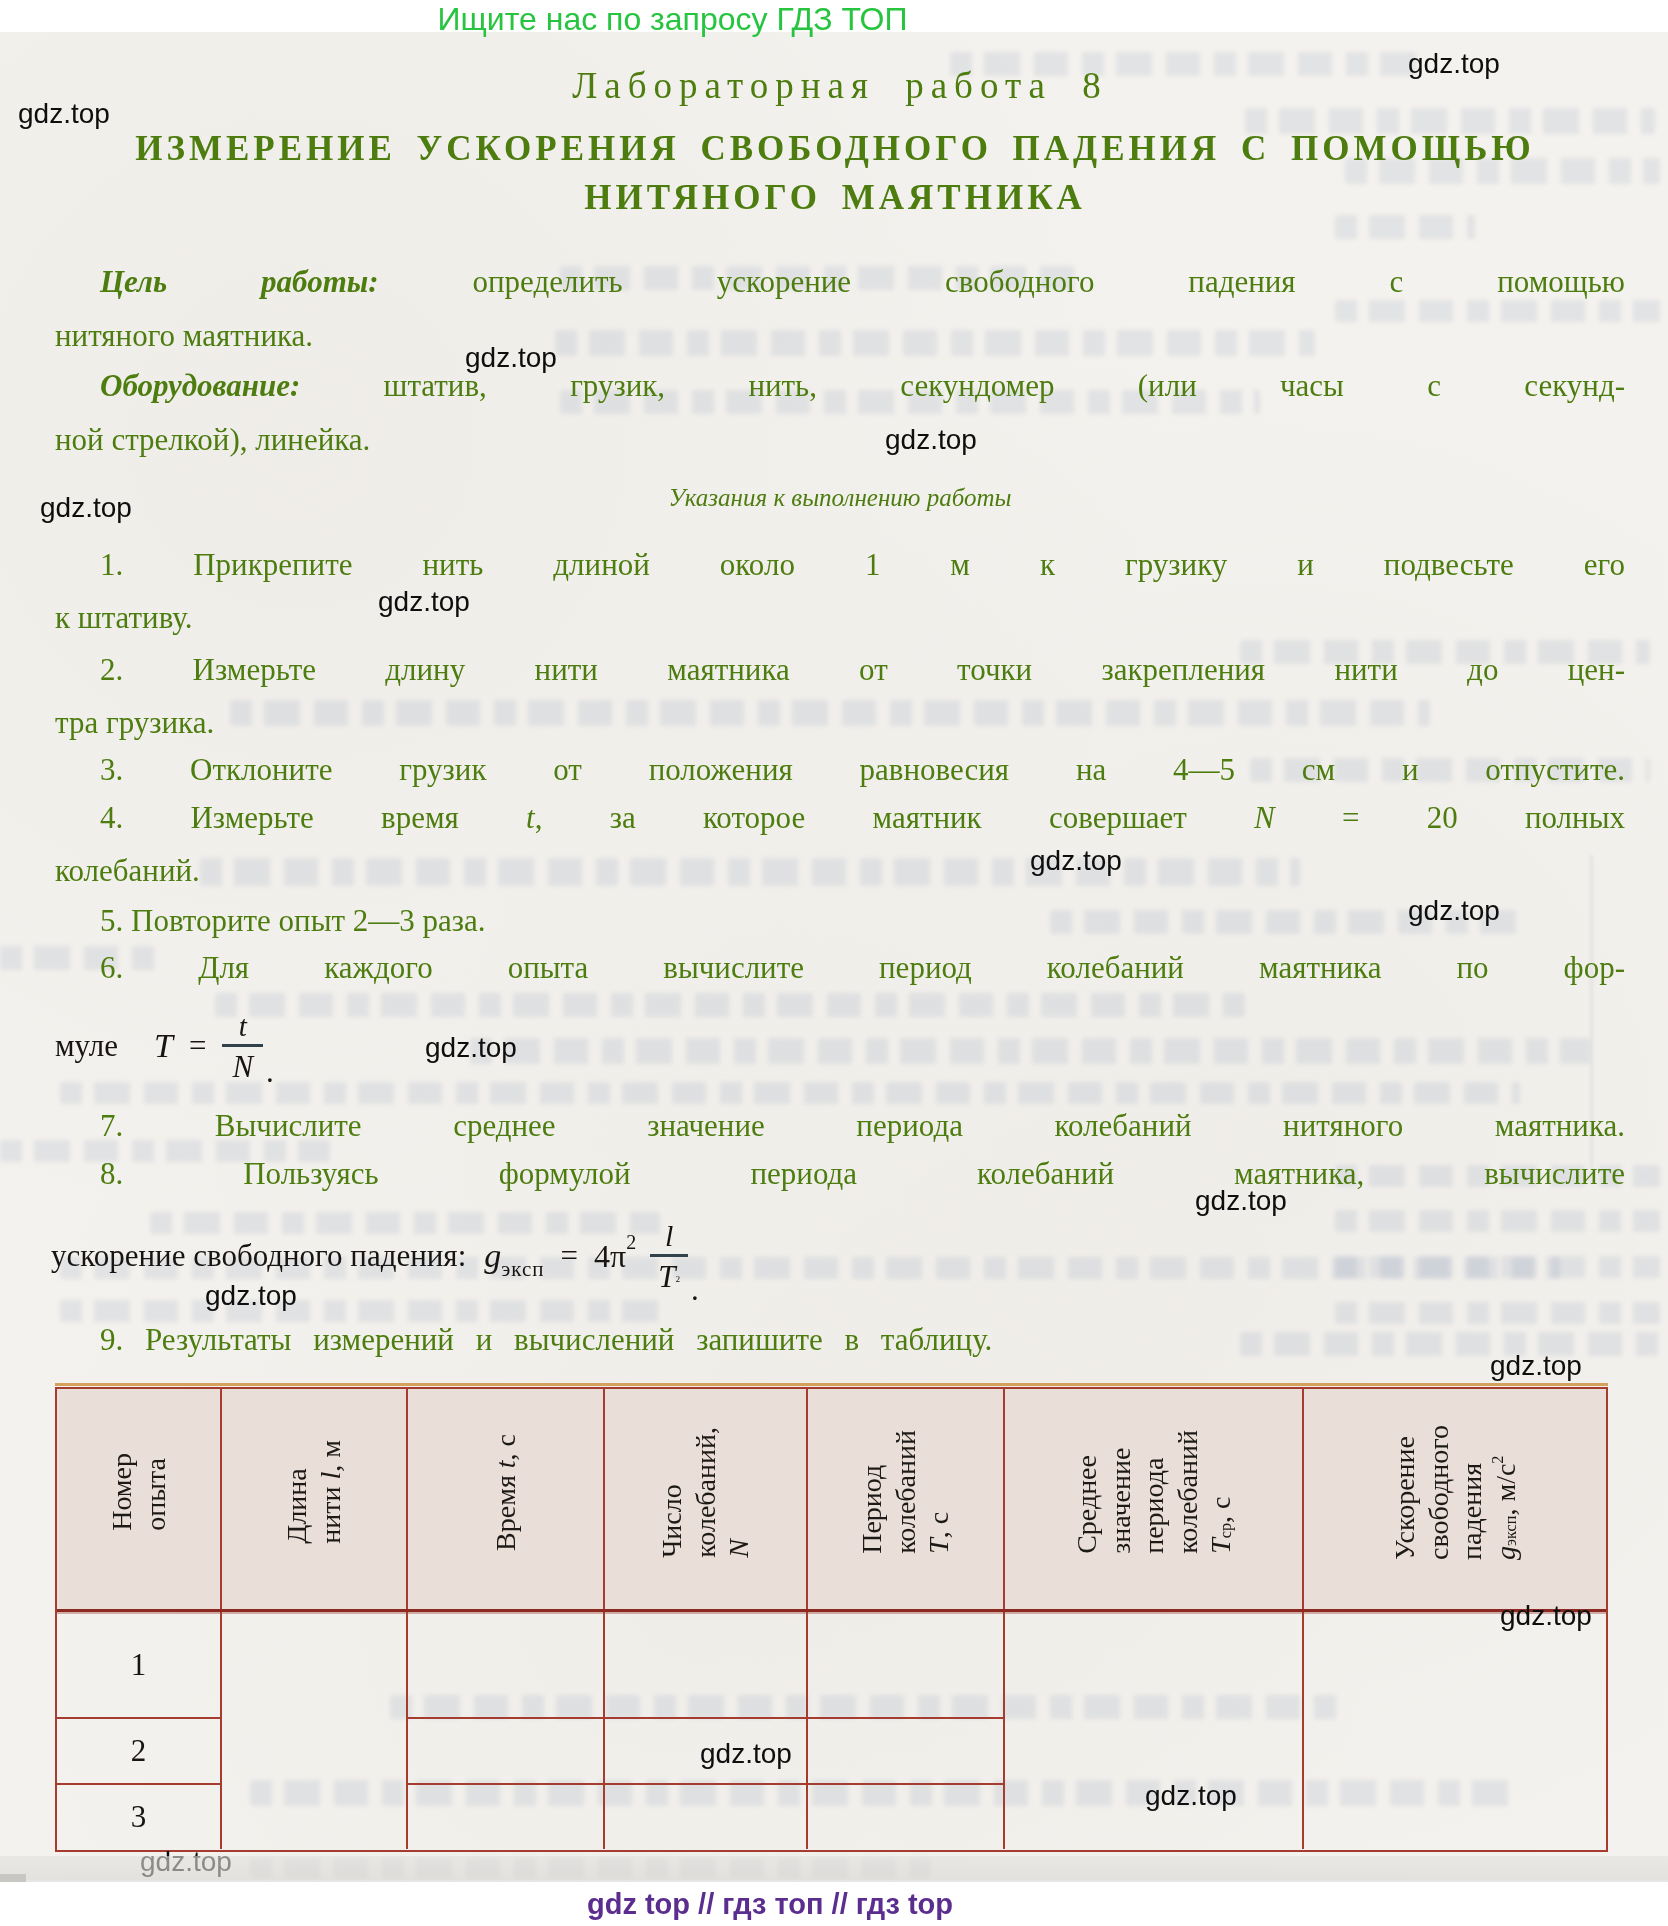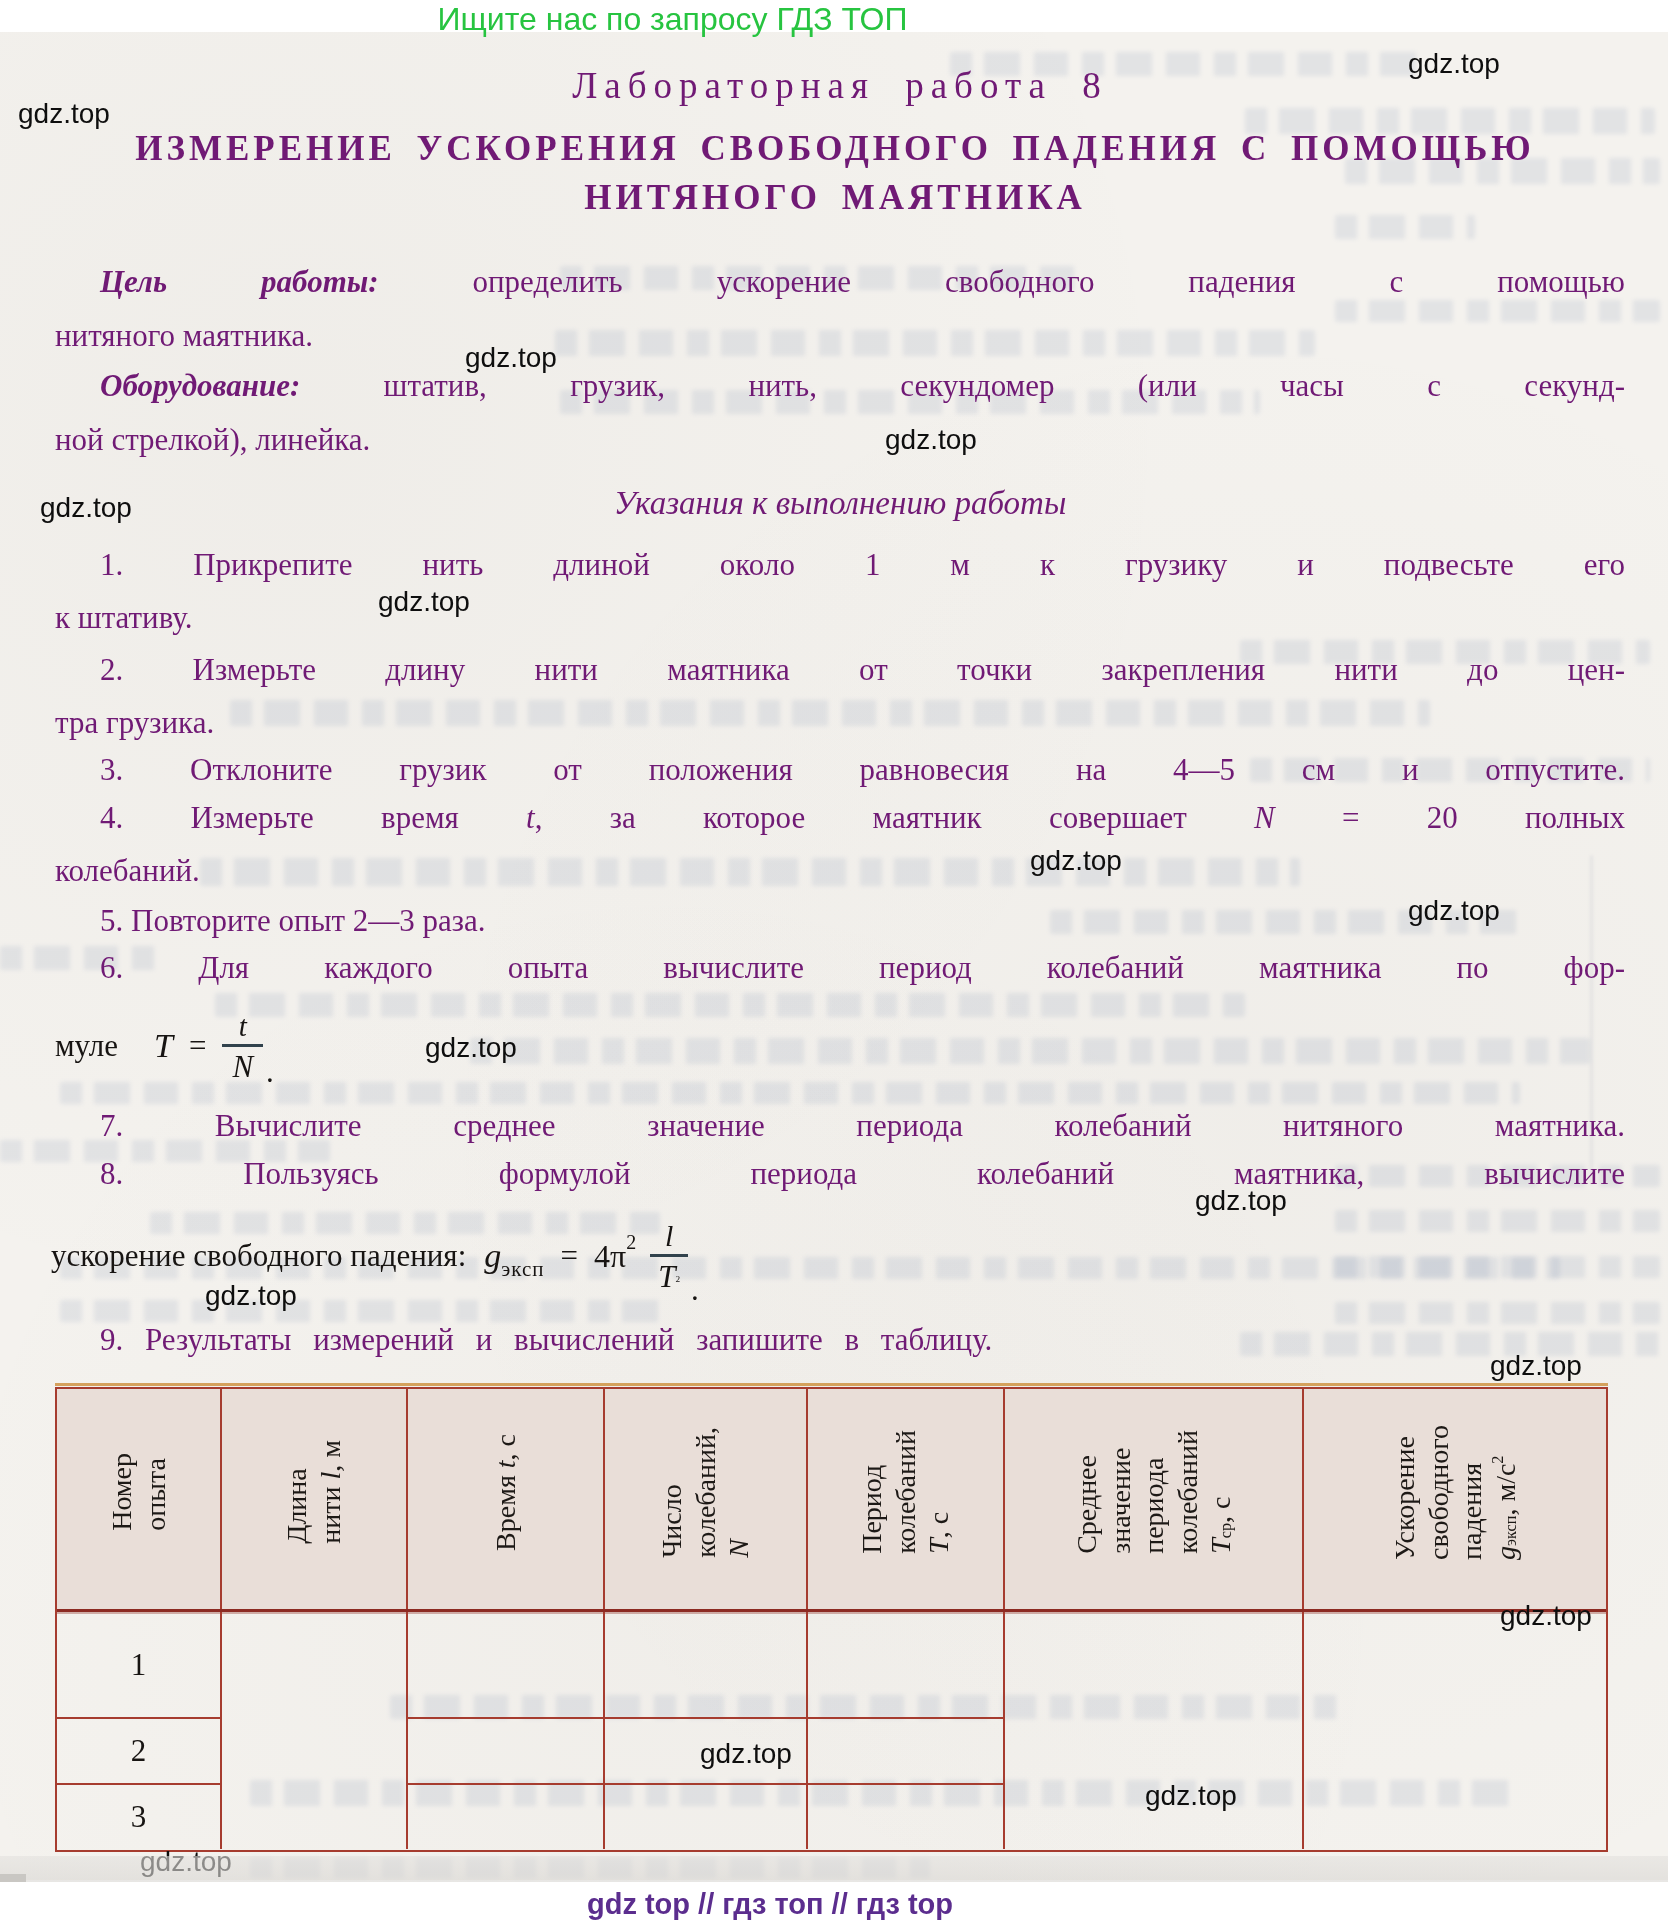--- a/index.html
+++ b/index.html
@@ -13,21 +13,21 @@
     background-image:
       radial-gradient(circle at 18% 22%, rgba(120,110,100,.04), transparent 45%),
       radial-gradient(circle at 75% 60%, rgba(120,110,100,.035), transparent 50%),
       radial-gradient(circle at 40% 85%, rgba(120,110,100,.03), transparent 40%);
   }
   #banner{
     position:absolute;top:1px;left:0;width:1345px;text-align:center;
     font-family:"Liberation Sans",sans-serif;font-size:32px;font-weight:400;
   }
   
-  .tline{position:absolute;font-size:31px;color:#701a75;line-height:1.28;}
+  .tline{position:absolute;font-size:31px;color:#4d7c0f;line-height:1.28;}
   .a-j{text-align:justify;text-align-last:justify;}
   .a-c{text-align:center;}
   .sg-n{}
   .sg-i{font-style:italic;}
   .sg-bi{font-weight:700;font-style:italic;}
   .sg-sub{font-size:.58em;vertical-align:-.3em;}
   .sg-sup{font-size:.58em;vertical-align:.5em;}
   
   .formula{position:absolute;display:flex;align-items:center;color:#171412;}
   .fprefix{font-size:31px;}
@@ -116,21 +116,21 @@
   </div>
 
 <div id="text-layer">
     <div class="tline a-c" style="left: 55px; top: 62px; width: 1570px; font-size: 37px; letter-spacing: 7px; word-spacing: 14px;"><span class="sg-n">Лабораторная работа 8</span></div>
     <div class="tline a-c" style="left: 40px; top: 127px; width: 1590px; font-size: 35px; letter-spacing: 4px; word-spacing: 8px; font-weight: 700;"><span class="sg-n">ИЗМЕРЕНИЕ УСКОРЕНИЯ СВОБОДНОГО ПАДЕНИЯ С ПОМОЩЬЮ</span></div>
     <div class="tline a-c" style="left: 40px; top: 176px; width: 1590px; font-size: 35px; letter-spacing: 4px; word-spacing: 8px; font-weight: 700;"><span class="sg-n">НИТЯНОГО МАЯТНИКА</span></div>
     <div class="tline a-j" style="left: 100px; top: 262px; width: 1525px;"><span class="sg-bi">Цель работы: </span><span class="sg-n">определить ускорение свободного падения с помощью</span></div>
     <div class="tline a-l" style="left: 55px; top: 316px;"><span class="sg-n">нитяного маятника.</span></div>
     <div class="tline a-j" style="left: 100px; top: 366px; width: 1525px;"><span class="sg-bi">Оборудование: </span><span class="sg-n">штатив, грузик, нить, секундомер (или часы с секунд-</span></div>
     <div class="tline a-l" style="left: 55px; top: 420px;"><span class="sg-n">ной стрелкой), линейка.</span></div>
-    <div class="tline a-c" style="left: 55px; top: 482px; width: 1570px; font-size: 33px; font-style: italic;"><span class="sg-n">Указания к выполнению работы</span></div>
+    <div class="tline a-c" style="left: 55px; top: 482px; width: 1570px; font-size: 25px; font-style: italic;"><span class="sg-n">Указания к выполнению работы</span></div>
     <div class="tline a-j" style="left: 100px; top: 545px; width: 1525px;"><span class="sg-n">1. Прикрепите нить длиной около 1 м к грузику и подвесьте его</span></div>
     <div class="tline a-l" style="left: 55px; top: 598px;"><span class="sg-n">к штативу.</span></div>
     <div class="tline a-j" style="left: 100px; top: 650px; width: 1525px;"><span class="sg-n">2. Измерьте длину нити маятника от точки закрепления нити до цен-</span></div>
     <div class="tline a-l" style="left: 55px; top: 703px;"><span class="sg-n">тра грузика.</span></div>
     <div class="tline a-j" style="left: 100px; top: 750px; width: 1525px;"><span class="sg-n">3. Отклоните грузик от положения равновесия на 4—5 см и отпустите.</span></div>
     <div class="tline a-j" style="left: 100px; top: 798px; width: 1525px;"><span class="sg-n">4. Измерьте время </span><span class="sg-i">t</span><span class="sg-n">, за которое маятник совершает </span><span class="sg-i">N</span><span class="sg-n"> = 20 полных</span></div>
     <div class="tline a-l" style="left: 55px; top: 851px;"><span class="sg-n">колебаний.</span></div>
     <div class="tline a-l" style="left: 100px; top: 901px;"><span class="sg-n">5. Повторите опыт 2—3 раза.</span></div>
     <div class="tline a-j" style="left: 100px; top: 948px; width: 1525px;"><span class="sg-n">6. Для каждого опыта вычислите период колебаний маятника по фор-</span></div>
     <div class="tline a-j" style="left: 100px; top: 1106px; width: 1525px;"><span class="sg-n">7. Вычислите среднее значение периода колебаний нитяного маятника.</span></div>

